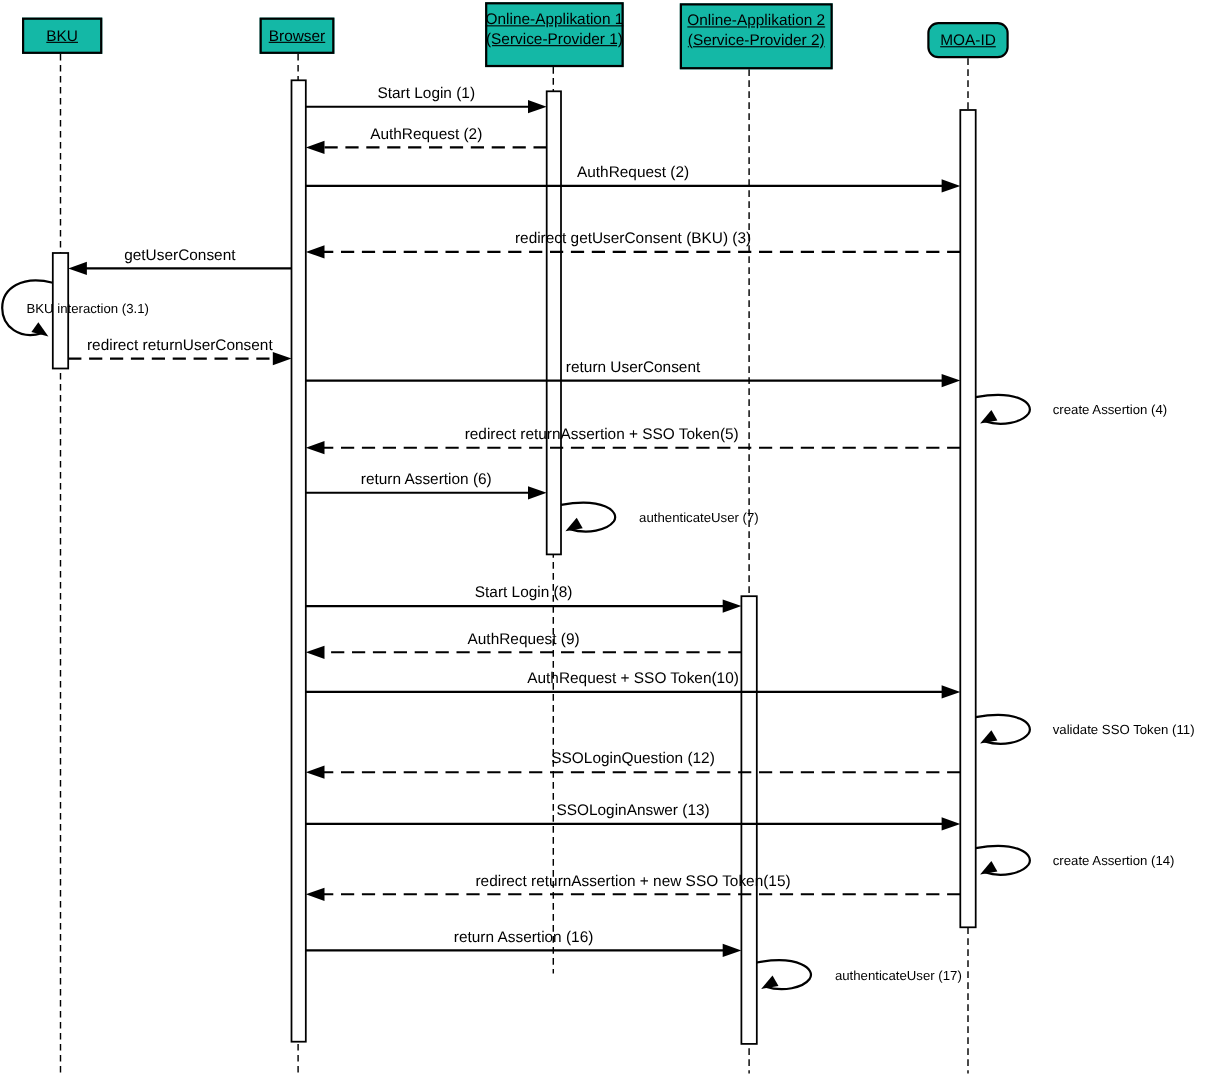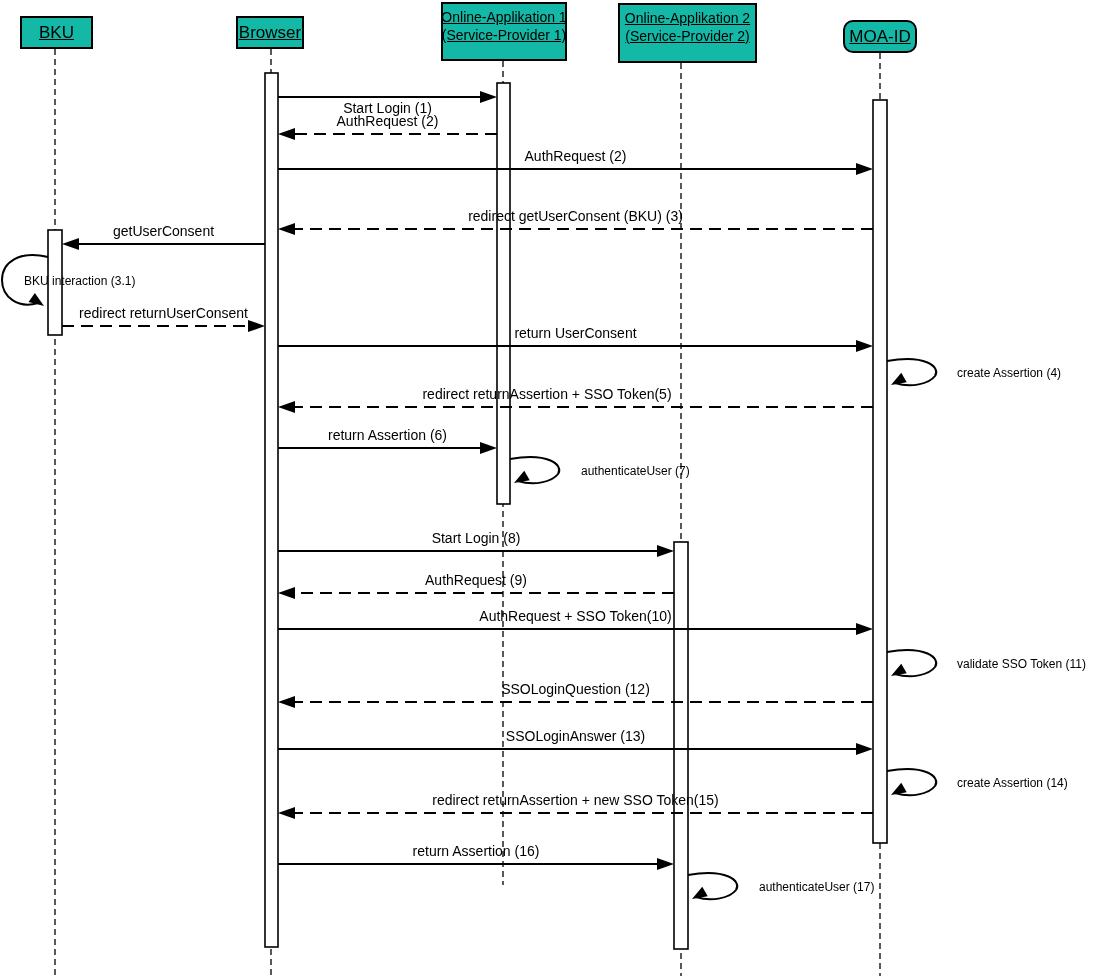--- a/index.html
+++ b/index.html
@@ -21,21 +21,21 @@
     display: flex;
     flex-direction: column;
     align-items: center;
     justify-content: center;
     text-align: center;
     z-index: 2;
   }
   .actor-box.top-align { justify-content: flex-start; padding-top: 4px; }
   .actor-line {
     text-decoration: underline;
-    font-size: 17px;
+    font-size: 14px;
     line-height: 19px;
     white-space: nowrap;
   }
   .actor-box.top-align .actor-line { font-size: 14px; line-height: 18px; }
   .msg-label {
     position: absolute;
     transform: translateX(-50%);
     font-size: 14px;
     line-height: 17px;
     white-space: nowrap;
@@ -121,21 +121,21 @@
       <span class="actor-line">Online-Applikation 1</span>
       <span class="actor-line">(Service-Provider 1)</span>
     </div>
     <div class="actor-box top-align" style="left: 618px; top: 3px; width: 139px; height: 60px;">
       <span class="actor-line">Online-Applikation 2</span>
       <span class="actor-line">(Service-Provider 2)</span>
     </div>
     <div class="actor-box" style="left: 843px; top: 20px; width: 74px; height: 33px; border-radius: 10px;">
       <span class="actor-line">MOA-ID</span>
     </div>
-    <div class="msg-label" style="left: 387.5px; top: 76px; margin-top: 24px;">Start Login (1)</div>
+    <div class="msg-label" style="left: 387.5px; top: 76px;">Start Login (1)</div>
     <div class="msg-label" style="left: 387.5px; top: 113px;">AuthRequest (2)</div>
     <div class="msg-label" style="left: 575.5px; top: 148px;">AuthRequest (2)</div>
     <div class="msg-label" style="left: 575.5px; top: 208px;">redirect getUserConsent (BKU) (3)</div>
     <div class="msg-label" style="left: 163.5px; top: 223px; text-align: center;">getUserConsent</div>
     <div class="msg-label" style="left: 163.5px; top: 305px;">redirect returnUserConsent</div>
     <div class="msg-label" style="left: 575.5px; top: 325px;">return UserConsent</div>
     <div class="msg-label" style="left: 547px; top: 386px;">redirect returnAssertion + SSO Token(5)</div>
     <div class="msg-label" style="left: 387.5px; top: 427px;">return Assertion (6)</div>
     <div class="msg-label" style="left: 476px; top: 530px;">Start Login (8)</div>
     <div class="msg-label" style="left: 476px; top: 572px;">AuthRequest (9)</div>

